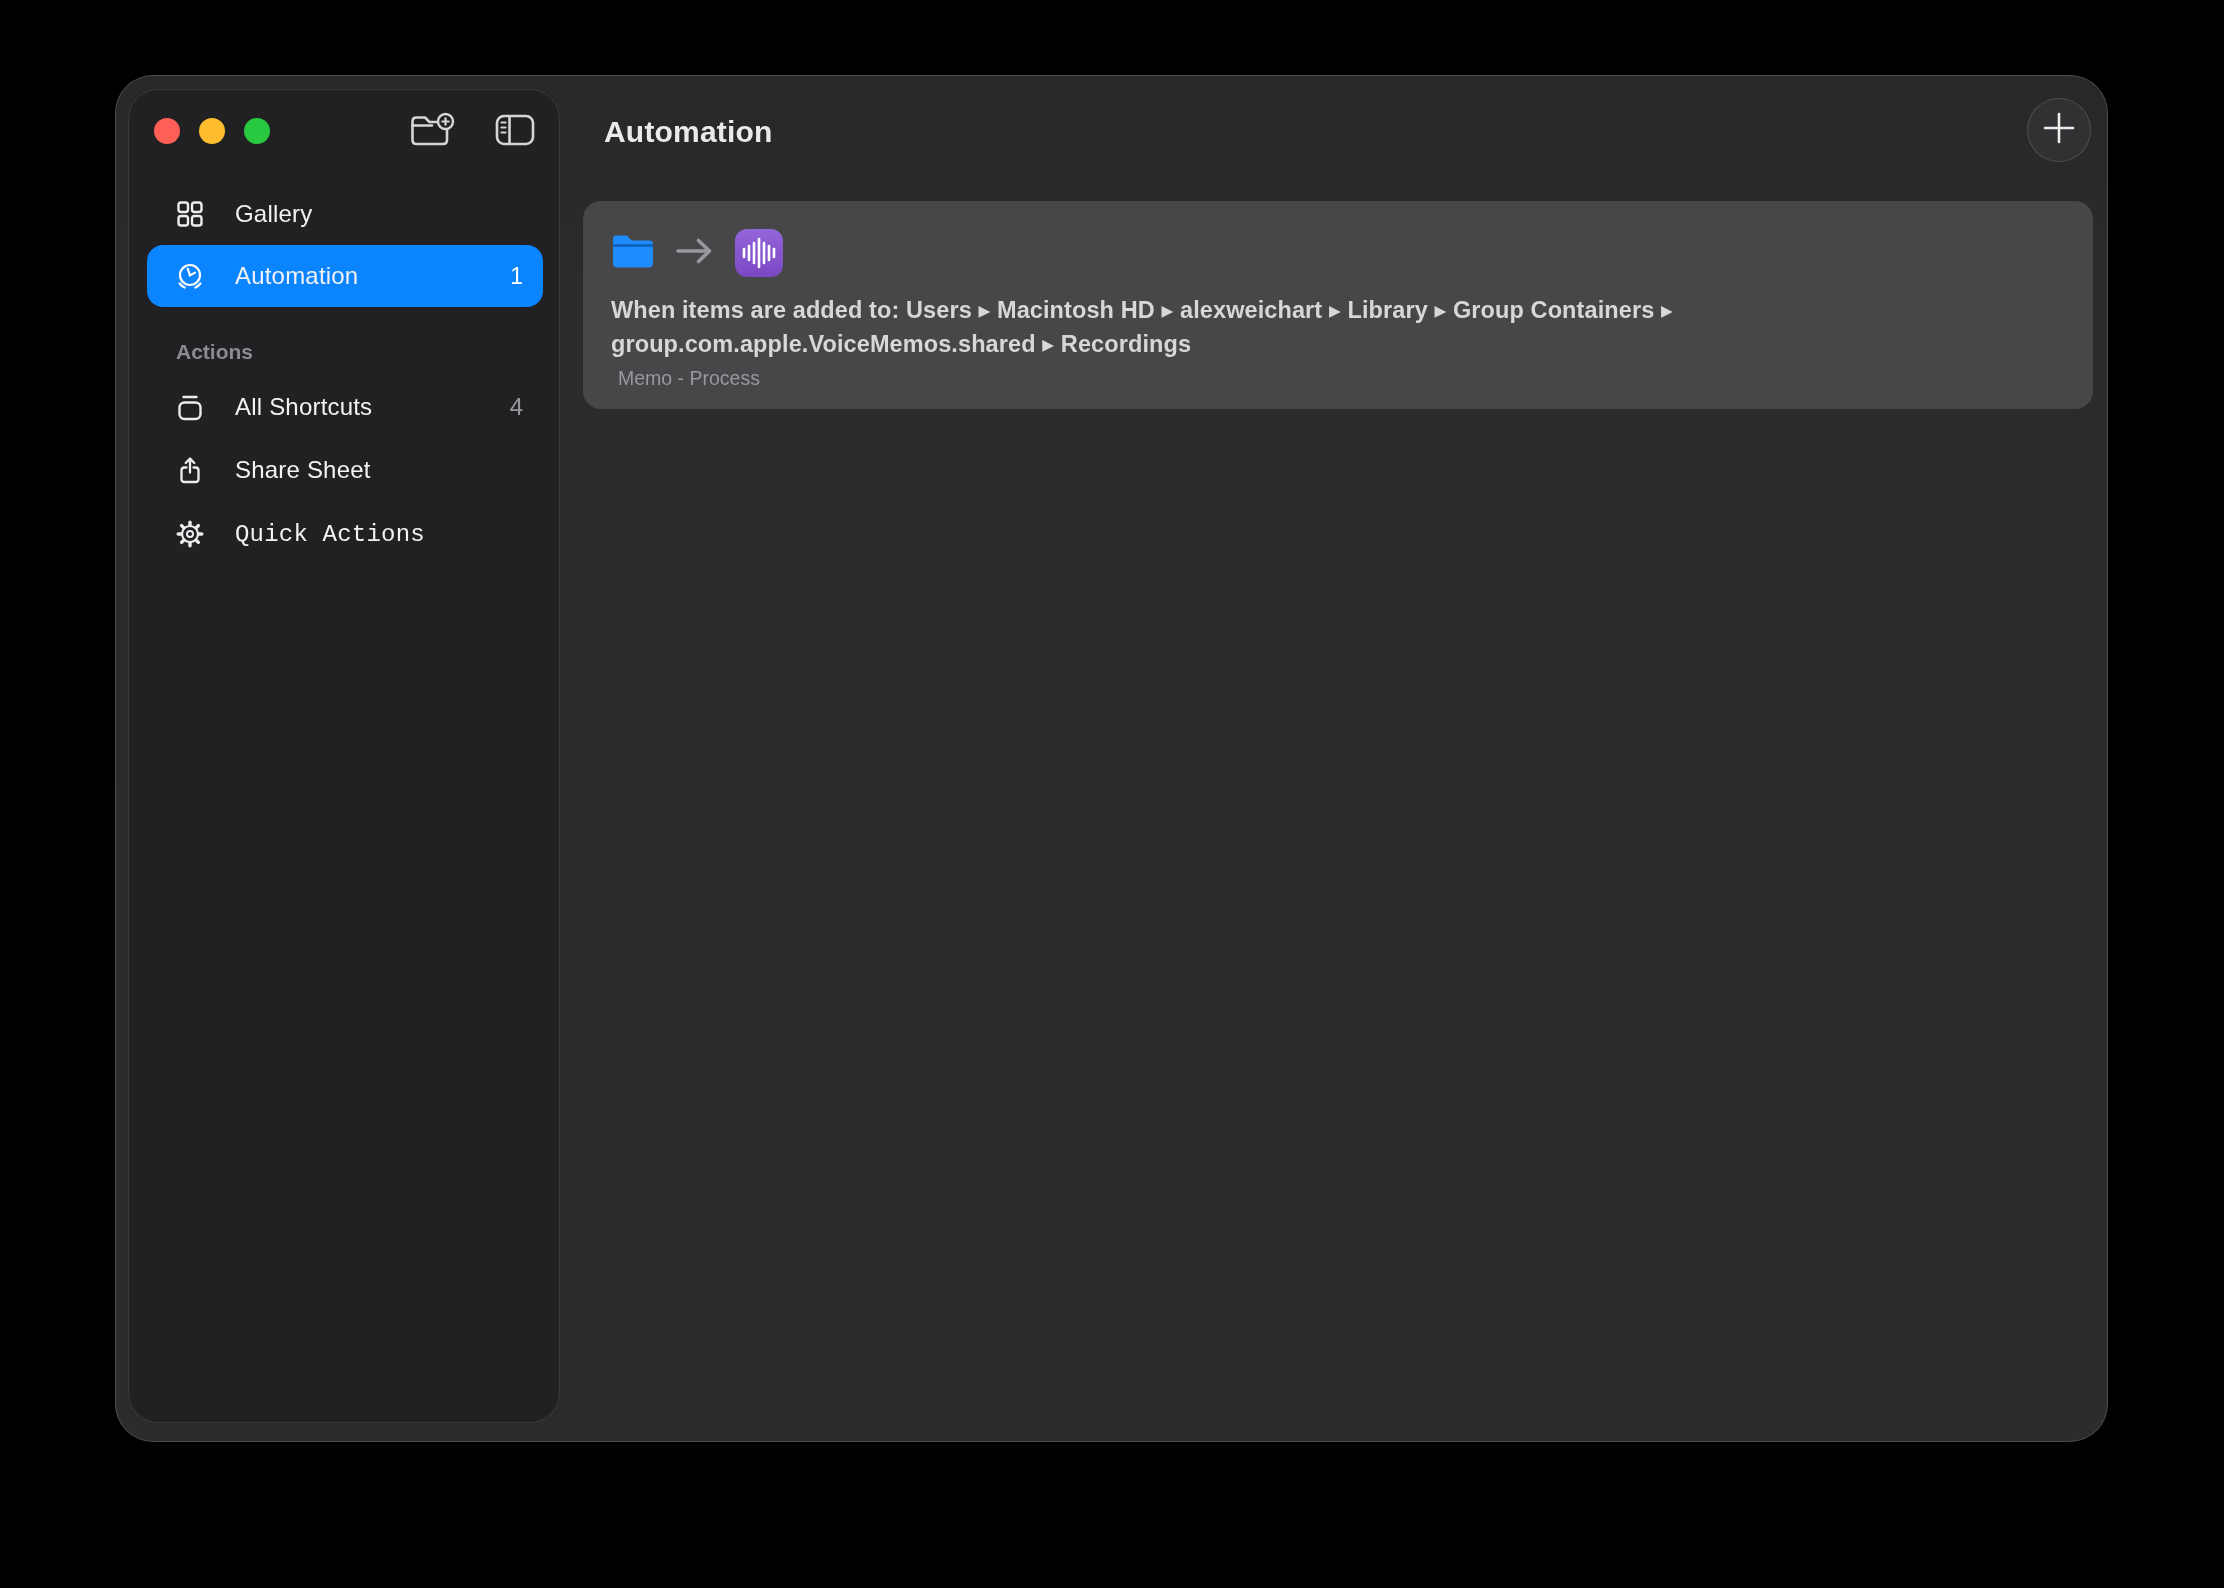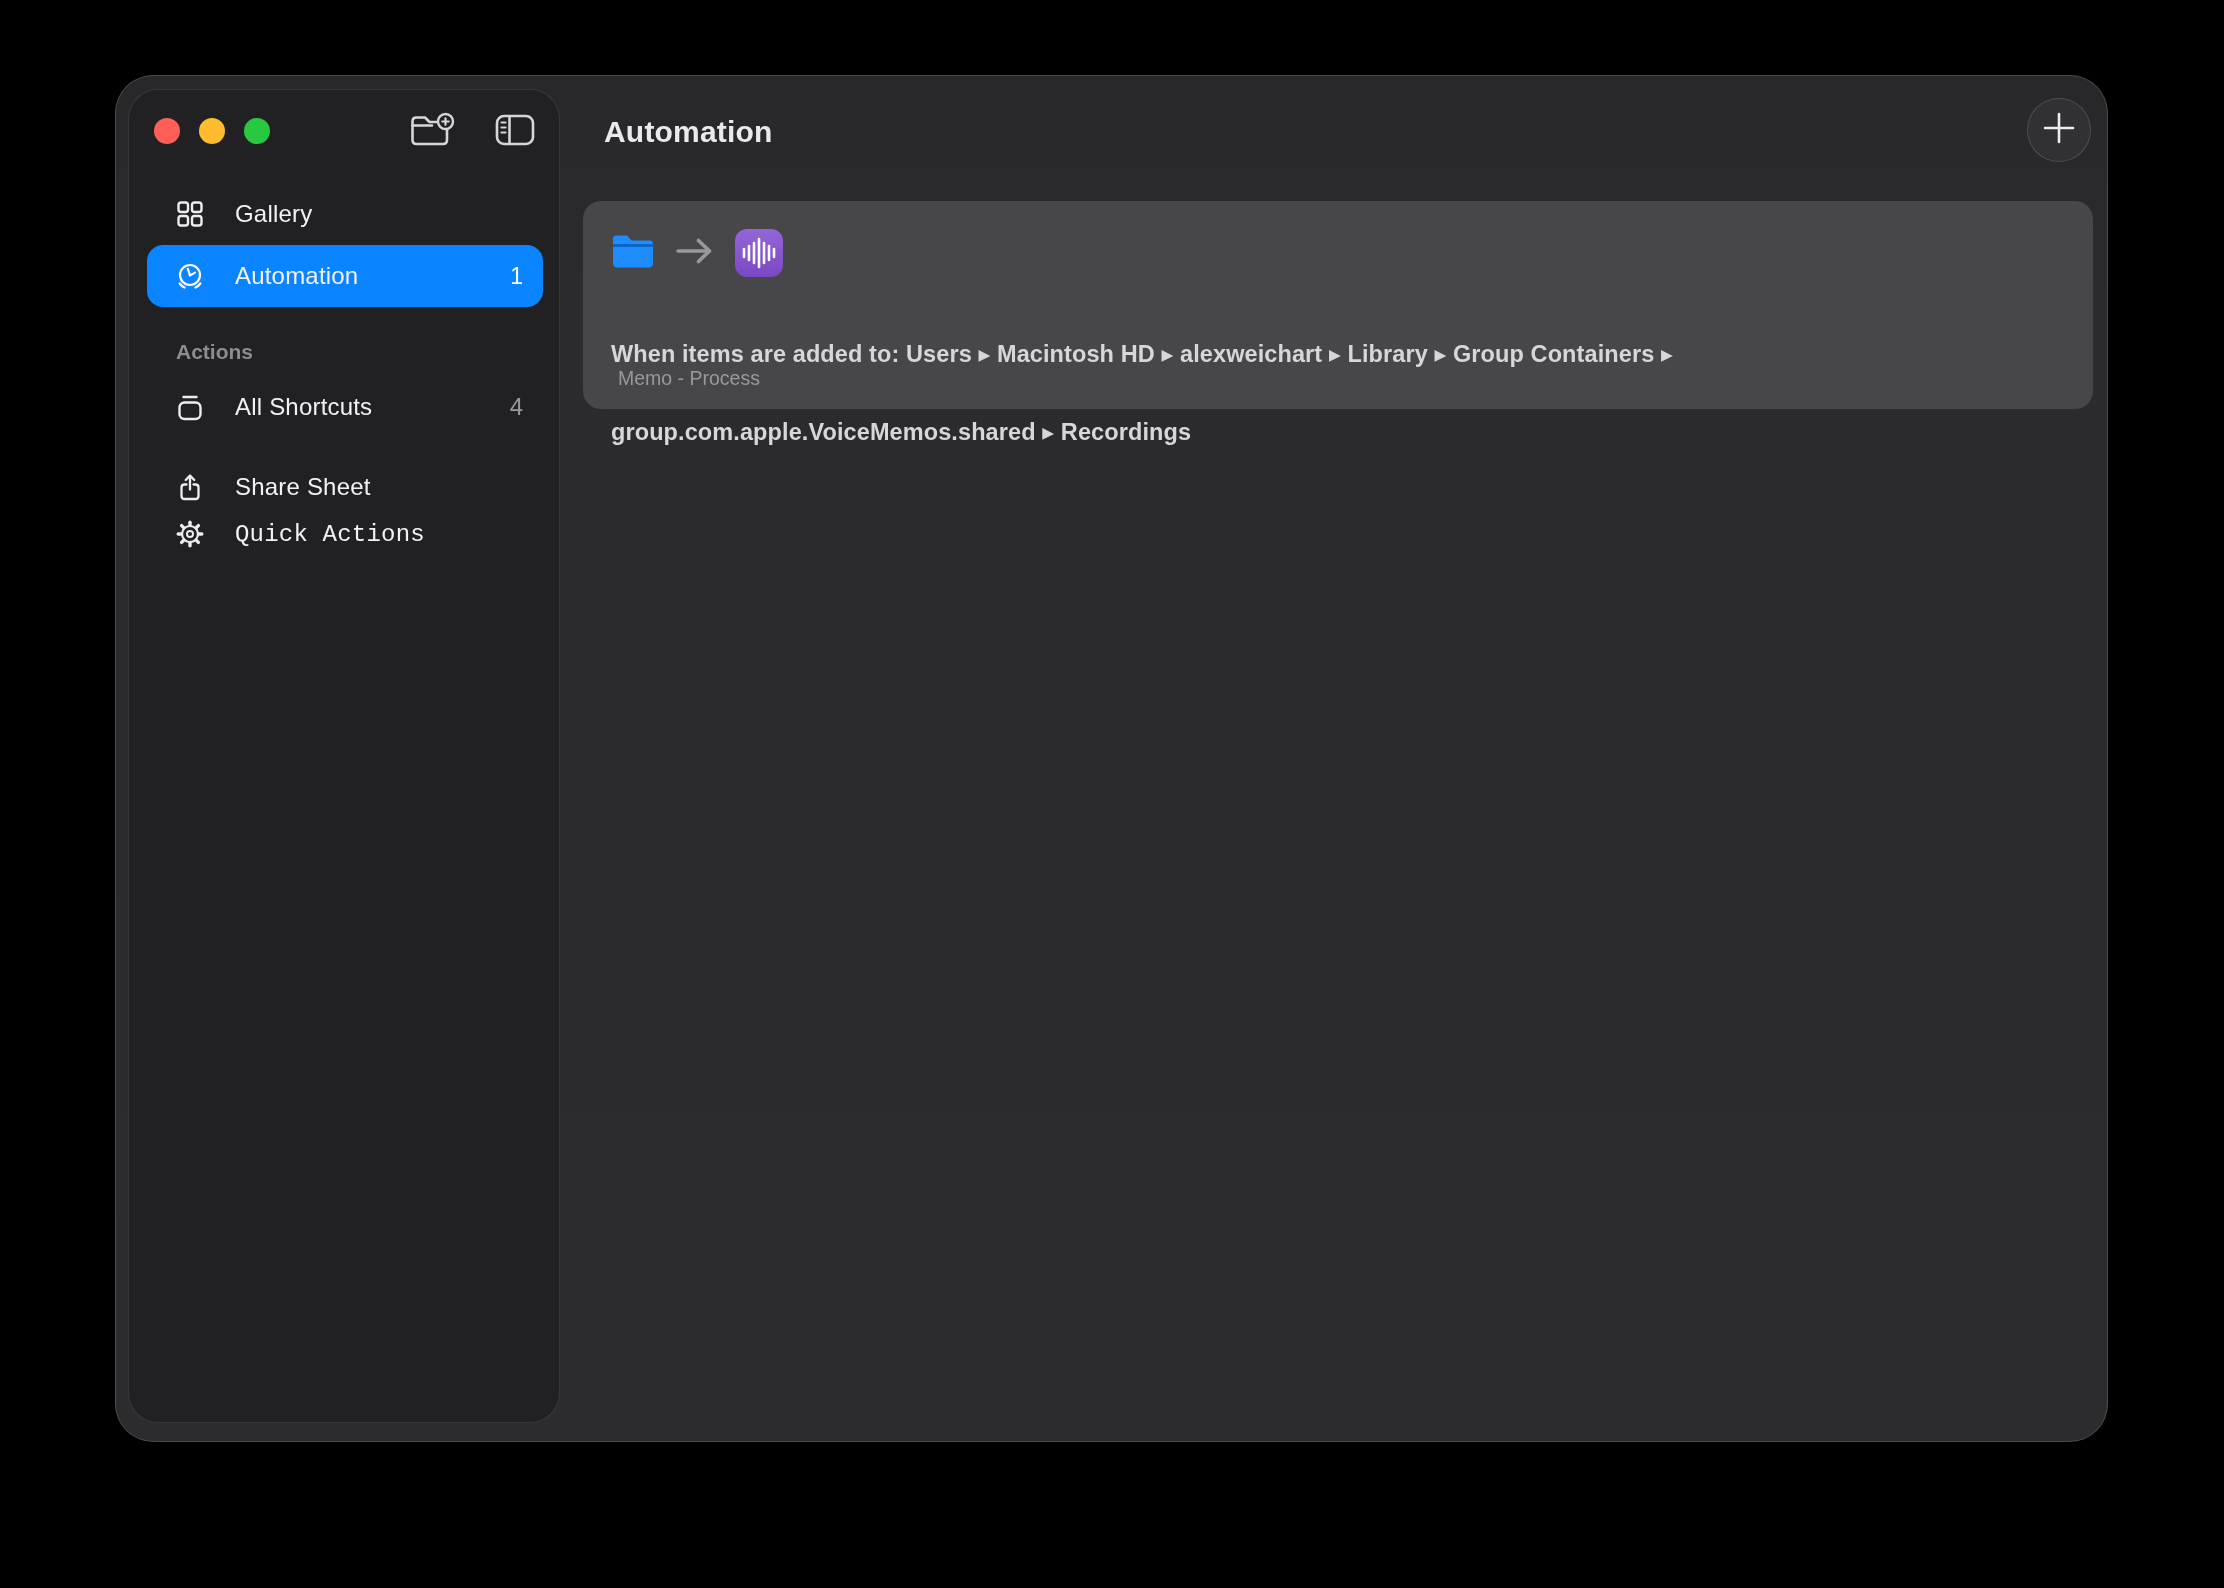--- a/index.html
+++ b/index.html
@@ -47,21 +47,21 @@
     display:flex;align-items:center;justify-content:center;cursor:default;}
 
   .card{position:absolute;left:467px;top:125px;width:1510px;height:208px;border-radius:18px;
     background:#47474a;}
   .card-icons{position:absolute;left:28px;top:28px;display:flex;align-items:center;gap:20px;height:48px;}
   .memo-icon{width:48px;height:48px;border-radius:12px;
     background:linear-gradient(180deg,#9465d9,#7b48c4);
     display:flex;align-items:center;justify-content:center;}
   .card-title{position:absolute;left:28px;top:92px;font-size:23.5px;line-height:34px;
     font-weight:700;color:#d7d7d9;letter-spacing:.1px;}
-  .card-title .tline{white-space:nowrap;margin-top:44px;}
+  .card-title .tline{white-space:nowrap;}
   .card-sub{position:absolute;left:35px;top:166px;font-size:19.5px;color:#98989d;}
 </style>
 </head>
 <body>
 
 <div class="window">
 
   <div class="sidebar">
 
     <div class="traffic">
@@ -127,21 +127,21 @@
         <svg width="28" height="28" viewBox="0 0 28 28" fill="none" stroke="#ededf0" stroke-width="2.4" stroke-linecap="round">
           <line x1="7.5" y1="4" x2="20.5" y2="4"></line>
           <rect x="3.5" y="9.5" width="21" height="16.5" rx="5"></rect>
         </svg>
       </span>
       <span class="lbl">All Shortcuts</span>
       <span class="spacer"></span>
       <span class="count">4</span>
     </div>
 
-    <div class="row" style="top:349px;align-items:flex-end;">
+    <div class="row" style="top:349px;">
       <span class="ic">
         <svg width="28" height="28" viewBox="0 0 28 28" fill="none" stroke="#ededf0" stroke-width="2.3" stroke-linecap="round" stroke-linejoin="round">
           <path d="M10.5 11.5 H8.5 Q5.5 11.5 5.5 14.5 V23 Q5.5 26 8.5 26 H19.5 Q22.5 26 22.5 23 V14.5 Q22.5 11.5 19.5 11.5 H17.5"></path>
           <line x1="14" y1="2.8" x2="14" y2="16.5"></line>
           <polyline points="9.7,7 14,2.6 18.3,7"></polyline>
         </svg>
       </span>
       <span class="lbl">Share Sheet</span>
     </div>
 

